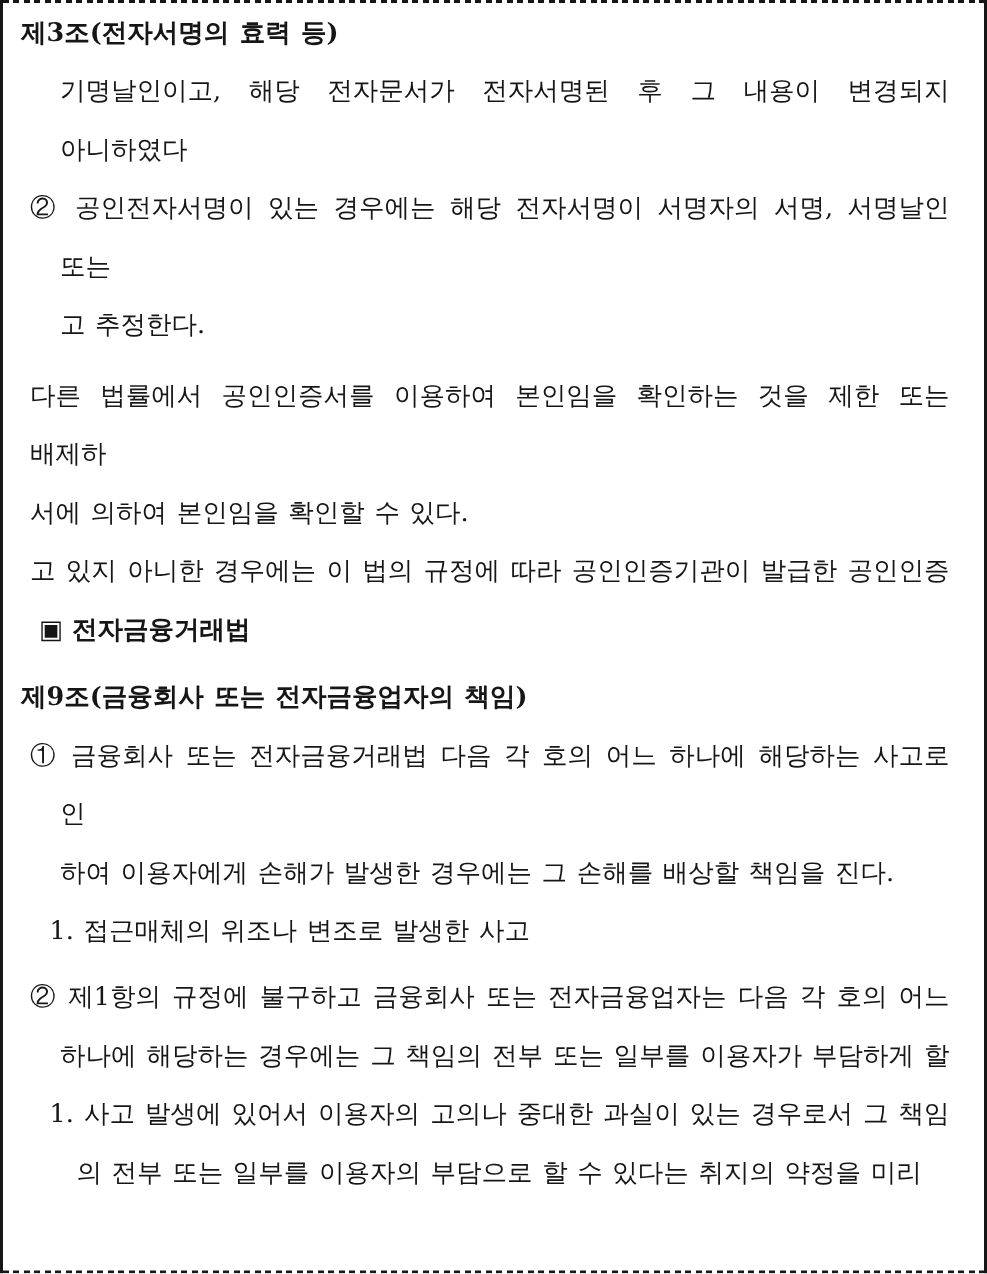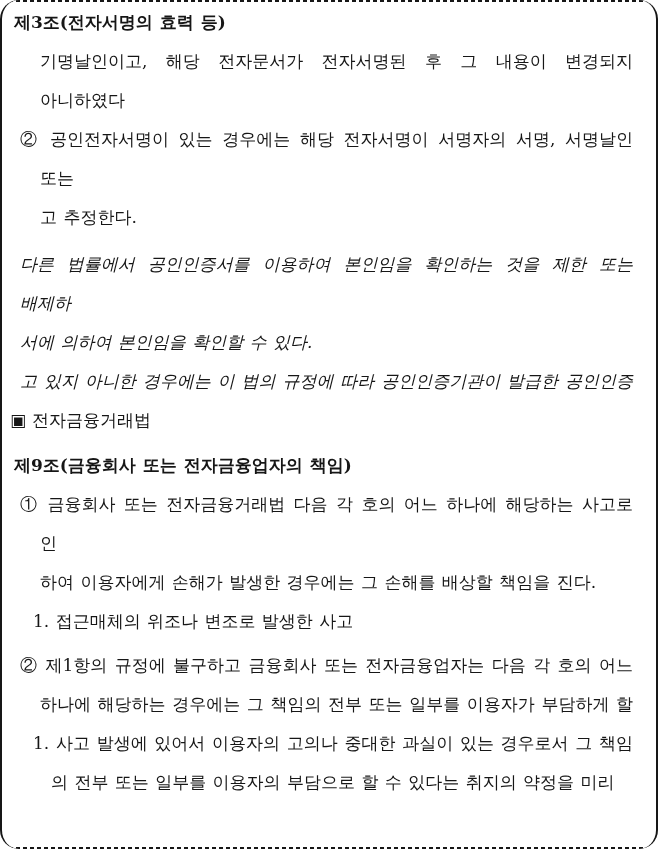--- a/index.html
+++ b/index.html
@@ -10,21 +10,20 @@
   .page {
     position: relative;
     box-sizing: border-box;
     width: 658px;
     height: 849px;
     background: #ffffff;
     border-left: 2px solid #161616;
     border-right: 2px solid #161616;
     overflow: hidden;
     padding: 3px 23px 0 8px;
-    border-radius: 19px;
   }
   .edge {
     position: absolute;
     left: 0;
     right: 0;
     height: 2px;
     background: repeating-linear-gradient(90deg, #161616 0 4px, transparent 4px 7px);
   }
   .edge.top { top: 0; }
   .edge.bottom { bottom: 0; }
@@ -39,27 +38,27 @@
   .block { position: relative; }
 
   
   #doc .block:nth-child(3)  { margin-top: 8px; }  
   #doc .block:nth-child(5)  { margin-top: 6px; }  
   #doc .block:nth-child(8)  { margin-top: 5px; }  
   #doc .block:nth-child(10) { margin-top: 6px; }  
   #doc .block:nth-child(11) { margin-top: 2px; }  
 
   .header { font-weight: bold; margin-left: 4px; }
-  .law    { font-weight: normal; margin-left: 0; }
+  .law    { font-weight: bold; margin-left: 16px; }
   .law .bullet { margin-right: 6px; }
 
   .clause { margin-left: 10px; padding-left: 20px; }
   .clause .line.first { text-indent: -20px; }
 
-  .para { margin-left: 10px; font-style: italic; }
+  .para { margin-left: 10px; }
 
   .sub { margin-left: 23px; padding-left: 18px; }
   .sub .line.first { text-indent: -18px; }
 
   .line {
     text-align: justify;
     text-align-last: justify;
     word-break: keep-all;
   }
   .line.end { text-align-last: left; }

